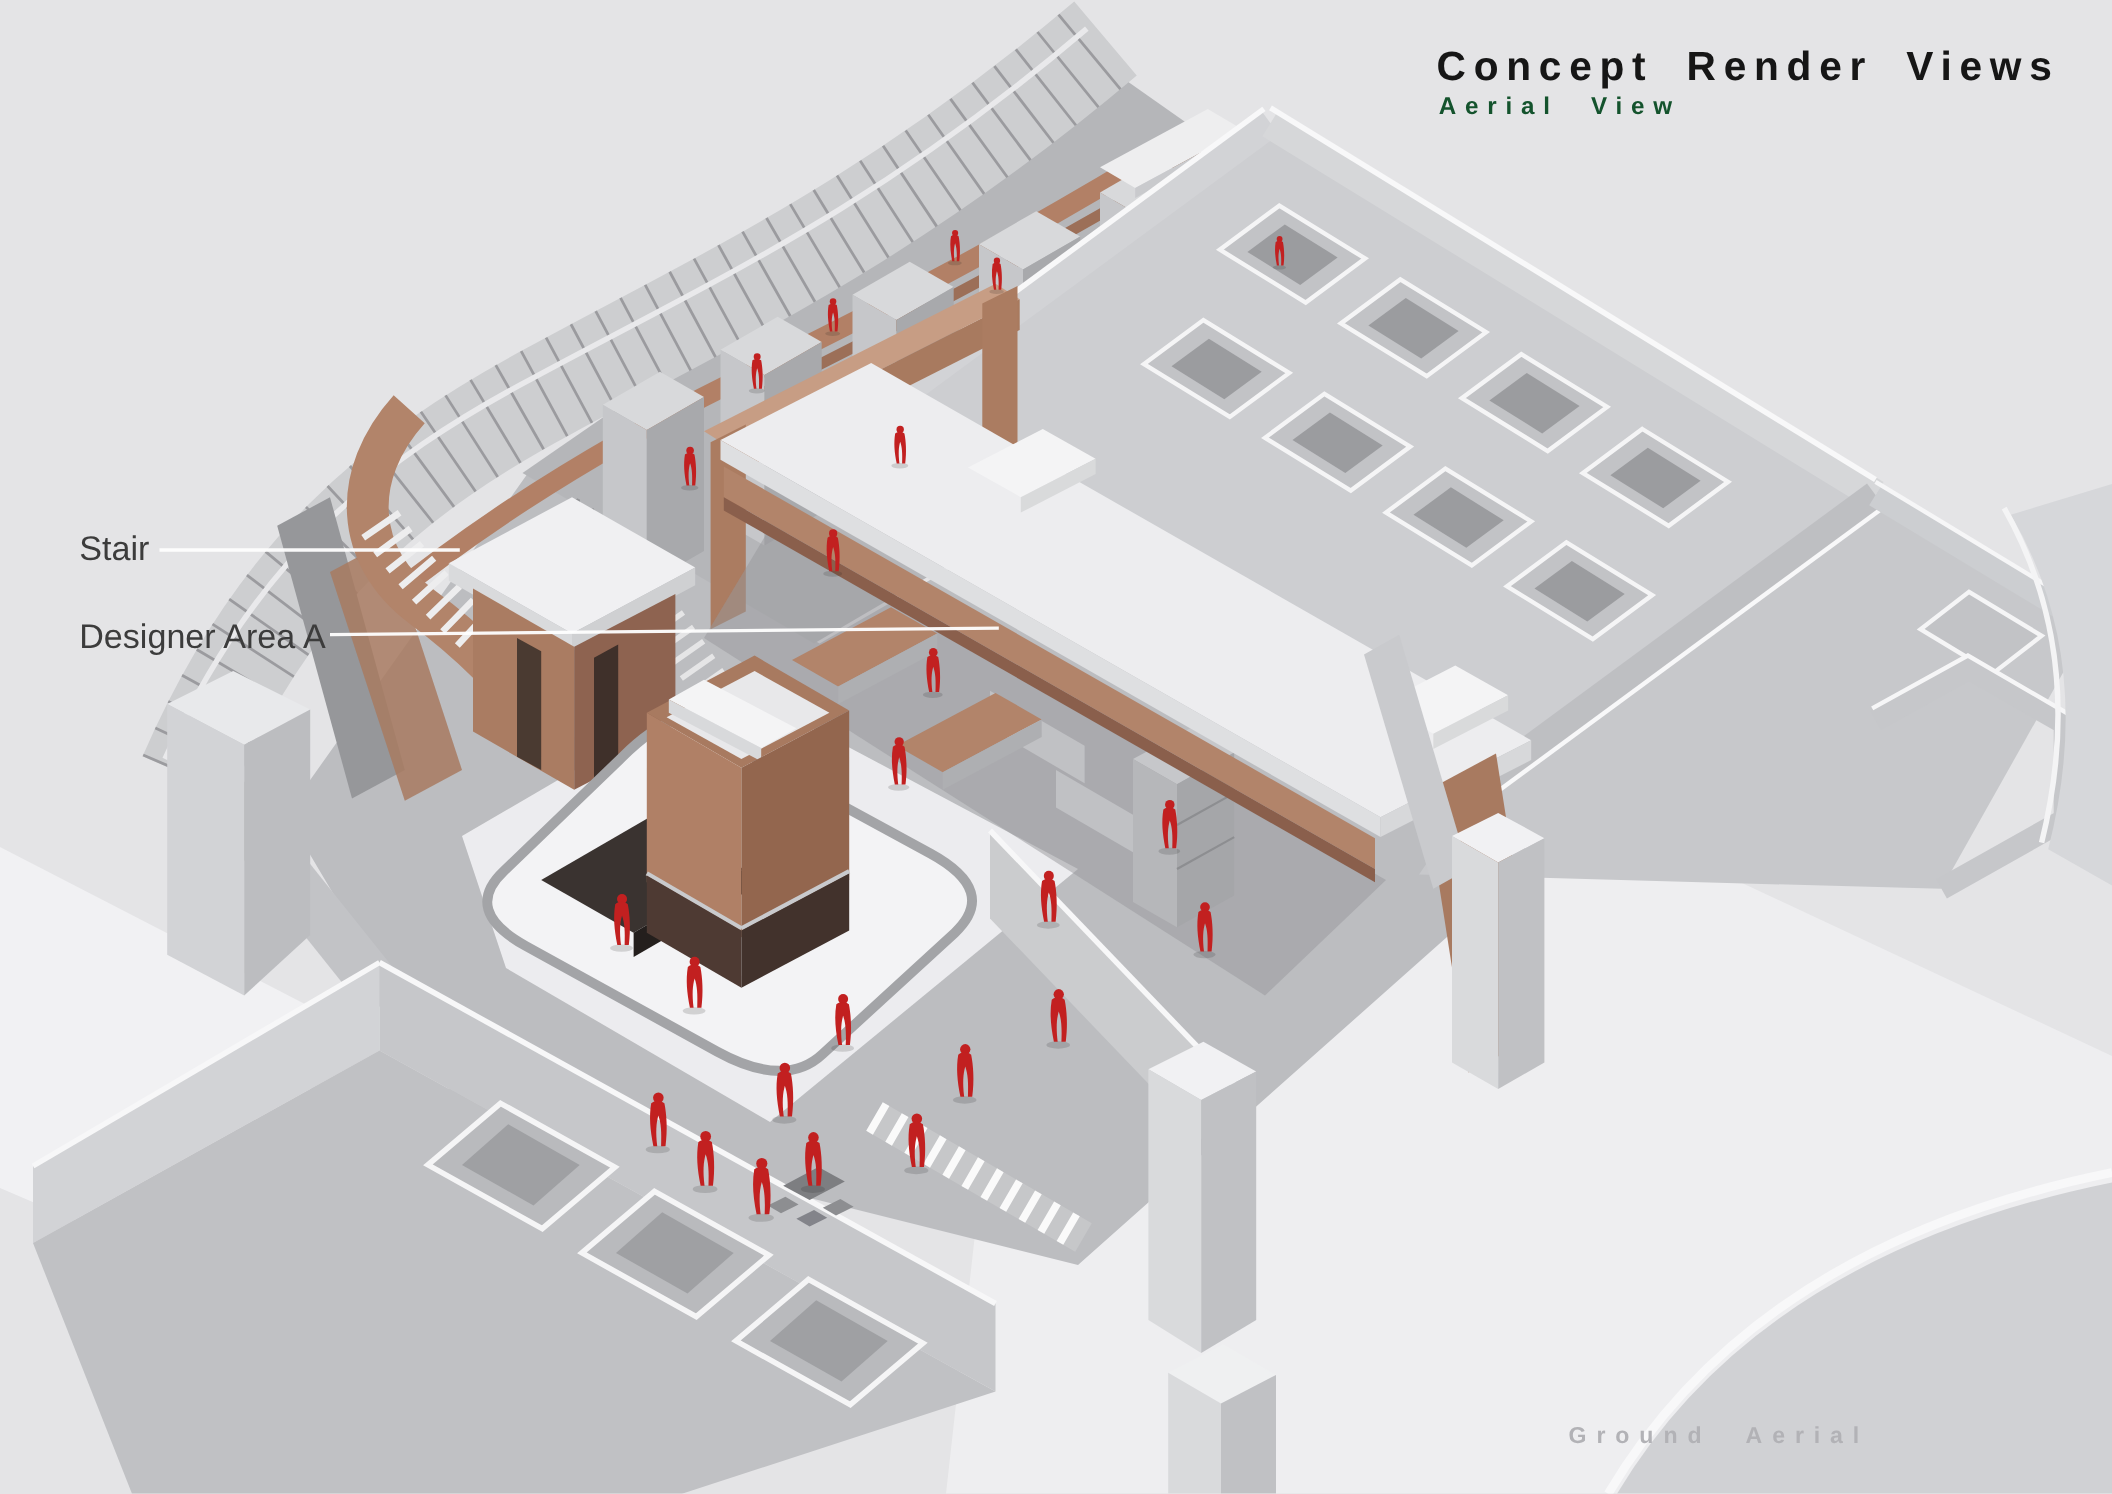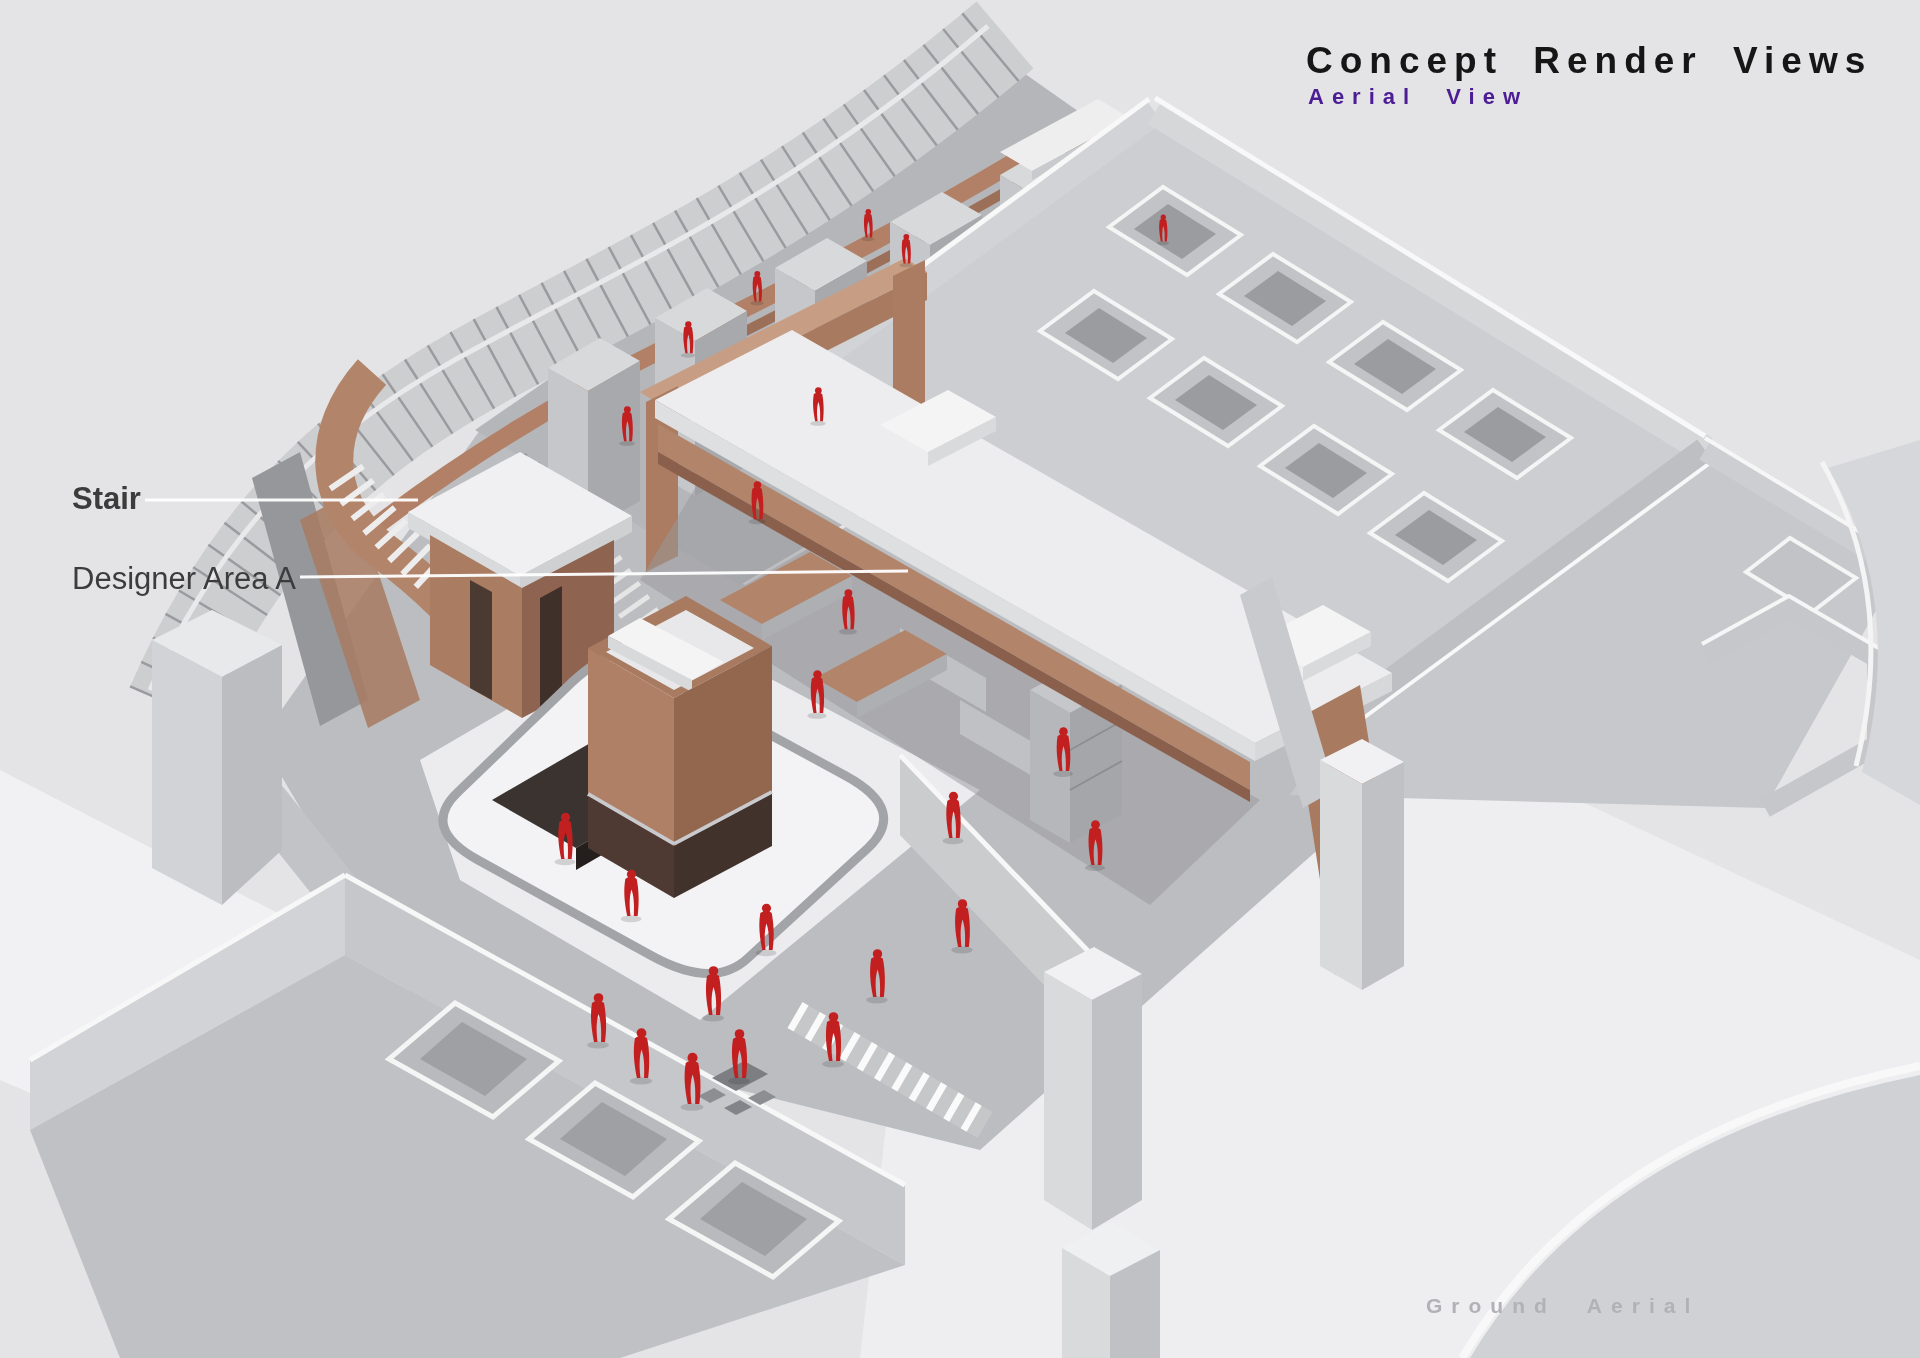--- a/index.html
+++ b/index.html
@@ -3,23 +3,23 @@
 <meta charset="utf-8">
 <style>
   html,body{margin:0;padding:0;background:#e4e4e6;}
   .stage{position:relative;width:1920px;height:1358px;overflow:hidden;
          font-family:"Liberation Sans", sans-serif;background:#e4e4e6;}
   .stage svg{position:absolute;left:0;top:0;}
   .overlay{position:absolute;white-space:nowrap;}
   .title{left:1306px;top:40px;font-size:37px;font-weight:700;
          letter-spacing:7px;word-spacing:13px;color:#161616;}
   .subtitle{left:1308px;top:84px;font-size:22px;font-weight:700;
-         letter-spacing:8px;word-spacing:15px;color:#4c1d95;}
+         letter-spacing:8px;word-spacing:15px;color:#14532d;}
   .callout{font-size:31px;font-weight:400;color:#3c3c3c;}
-  .callout.stair{left:72px;top:481px;font-weight:bold;}
+  .callout.stair{left:72px;top:481px;}
   .callout.designer{left:72px;top:561px;}
   .footer-level{left:1426px;top:1294px;font-size:21px;font-weight:700;
          letter-spacing:9px;word-spacing:17px;color:#b2b2b6;}
 </style>
 </head>
 <body>
 
 <div class="stage">
 <svg width="1920" height="1358" viewBox="0 0 1920 1358">
 

